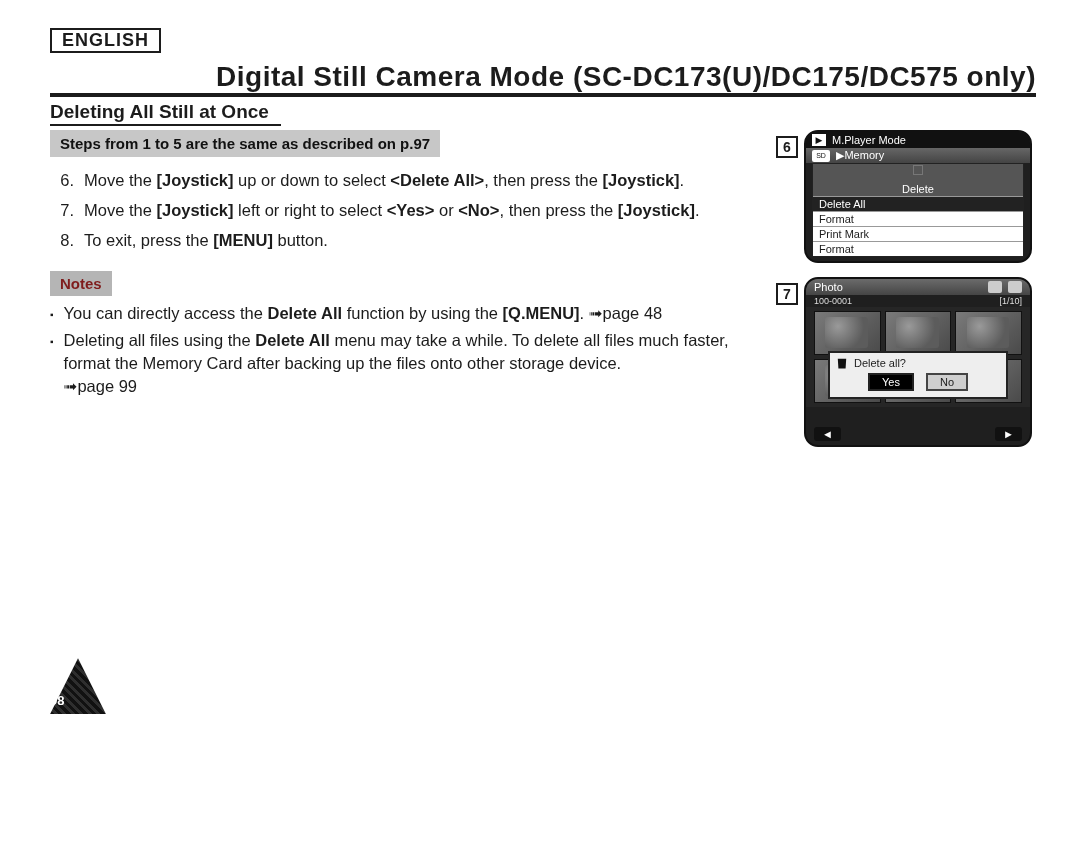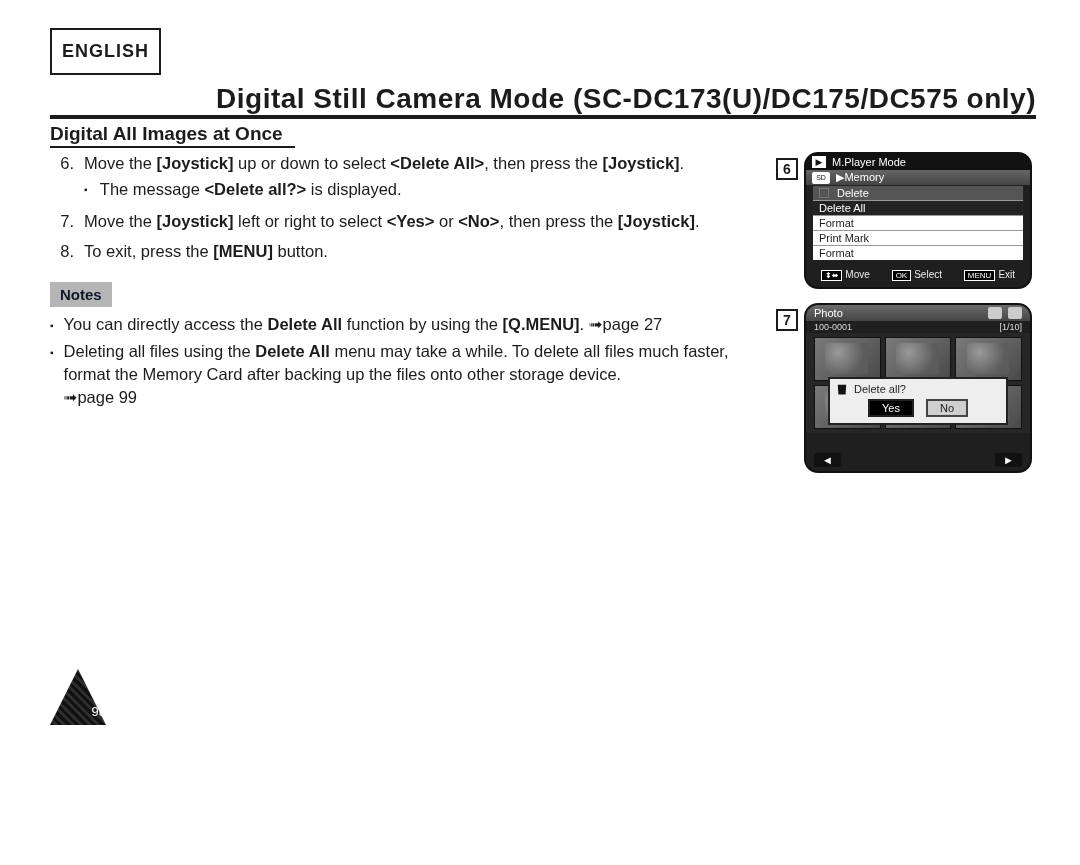--- a/index.html
+++ b/index.html
@@ -23,21 +23,21 @@
   }
   .page {
     width: var(--page-w);
     min-height: var(--page-h);
     padding: 28px 44px 28px 50px;
     position: relative;
   }
   .lang-box {
     display: inline-block;
     border: 2px solid var(--ink);
-    padding: 11px 10px;
+    padding: 0 10px;
     font-weight: bold;
     font-size: 18px;
     letter-spacing: 1px;
     margin-bottom: 8px;
   }
   h1.chapter {
     font-size: 28px;
     font-weight: bold;
     margin: 0 0 0 0;
     padding-bottom: 0;
@@ -94,21 +94,21 @@
   ul.sub > li::before {
     content: "▪";
     font-size: 10px;
     margin-right: 8px;
     vertical-align: 2px;
   }
   .notes-label {
     background: var(--shade-bg2);
     font-weight: bold;
     font-size: 15px;
-    color: #0f172a;
+    color: #7f1d1d;
     padding: 4px 10px;
     display: inline-block;
     margin-bottom: 6px;
   }
   ul.notes {
     list-style: none;
     margin: 0;
     padding: 0;
     font-size: 16.5px;
     line-height: 1.4;
@@ -190,20 +190,21 @@
     border-top: 1px solid #999;
     display:flex;
     align-items:center;
     gap:8px;
   }
   .s6 .menu-row:first-child { border-top: none; }
   .s6 .menu-head {
     background: #555;
     color: #fff;
     font-weight: normal;
+    flex-direction: column;
   }
   .s6 .menu-sel {
     background: #222;
     color: #fff;
   }
   .s6 .lock-ic { width:10px; height:10px; border:1px solid #777; }
   .s6 .footer {
     color: #eee;
     font-size: 10px;
     display: flex;
@@ -303,69 +304,65 @@
     position:absolute; inset:0;
     background:#111;
     clip-path: polygon(50% 0, 100% 100%, 0 100%);
   }
   .page-num .shade {
     position:absolute; inset:0;
     background: repeating-linear-gradient(45deg, transparent 0 3px, rgba(255,255,255,0.12) 3px 6px);
     clip-path: polygon(50% 0, 100% 100%, 0 100%);
   }
   .page-num .n {
-    position:absolute; bottom:6px; left:16px; right:0;
-    text-align:right; color:#fff; font-weight:normal; font-size:13px;
+    position:absolute; bottom:6px; left:0; right:0;
+    text-align:left; color:#fff; font-weight:bold; font-size:13px;
   }
 </style>
 </head>
 <body>
 
 <div class="page">
 
   <div class="lang-box">ENGLISH</div>
 
   <h1 class="chapter">Digital Still Camera Mode (SC-DC173(U)/DC175/DC575 only)</h1>
 
-  <h2 class="section">Digital All Images at Once</h2>
+  <h2 class="section">Deleting All Still at Once</h2>
 
   <div class="content-row">
     <div class="col-text">
+      <div class="shade-box">Steps from 1 to 5 are the same as described on p.97</div>
 
       <ol class="steps">
         <li>
           <span class="num">6.</span>
           <span class="body">
             <span>Move the </span><span class="b">[Joystick]</span><span> up or down to select </span><span class="b">&lt;Delete All&gt;</span><span>, then press the </span><span class="b">[Joystick]</span><span>.</span>
-            <ul class="sub">
-              <li>
-                <span>The message </span><span class="b">&lt;Delete all?&gt;</span><span> is displayed.</span>
-              </li>
-            </ul>
           </span>
         </li>
         <li>
           <span class="num">7.</span>
           <span class="body">
             <span>Move the </span><span class="b">[Joystick]</span><span> left or right to select </span><span class="b">&lt;Yes&gt;</span><span> or </span><span class="b">&lt;No&gt;</span><span>, then press the </span><span class="b">[Joystick]</span><span>.</span>
           </span>
         </li>
         <li>
           <span class="num">8.</span>
           <span class="body">
             <span>To exit, press the </span><span class="b">[MENU]</span><span> button.</span>
           </span>
         </li>
       </ol>
 
       <div class="notes-label">Notes</div>
       <ul class="notes">
         <li>
           <span>
-            <span>You can directly access the </span><span class="b">Delete All</span><span> function by using the </span><span class="b">[Q.MENU]</span><span>. </span><span>➟</span><span>page 27</span>
+            <span>You can directly access the </span><span class="b">Delete All</span><span> function by using the </span><span class="b">[Q.MENU]</span><span>. </span><span>➟</span><span>page 48</span>
           </span>
         </li>
         <li>
           <span>
             <span>Deleting all files using the </span><span class="b">Delete All</span><span> menu may take a while. To delete all files much faster, format the Memory Card after backing up the files onto other storage device. </span><br><span>➟</span><span>page 99</span>
           </span>
         </li>
       </ul>
 
       <div class="page-num">
@@ -391,25 +388,20 @@
           <div class="menu-body">
             <div class="menu-row menu-head">
               <span class="lock-ic"></span>
               <span>Delete</span>
             </div>
             <div class="menu-row menu-sel">Delete All</div>
             <div class="menu-row">Format</div>
             <div class="menu-row">Print Mark</div>
             <div class="menu-row">Format</div>
           </div>
-          <div class="footer">
-            <span><span class="btn">⬍⬌</span><span>Move</span></span>
-            <span><span class="btn">OK</span><span>Select</span></span>
-            <span><span class="btn">MENU</span><span>Exit</span></span>
-          </div>
         </div>
       </div>
 
       <div class="callout">
         <div class="boxnum">7</div>
         <div class="screen s7">
           <div class="topbar">
             <span>Photo</span>
             <span class="right">
               <span class="cam-ic"></span>

